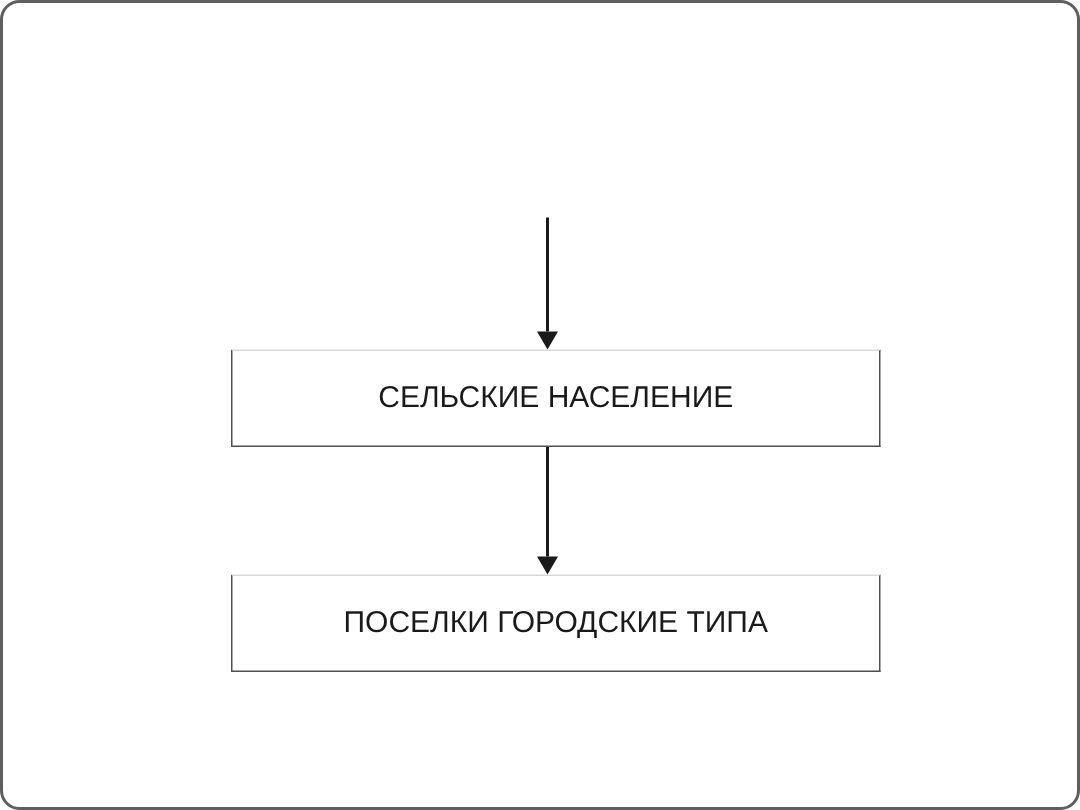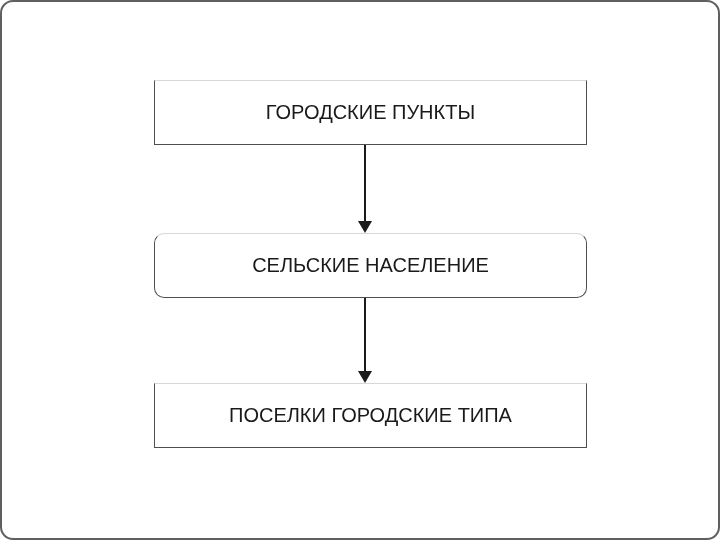--- a/index.html
+++ b/index.html
@@ -29,21 +29,21 @@
     height: 65px;
     box-sizing: border-box;
     background: var(--background, #ffffff);
     border: 1px solid var(--node-border-dark, #4f4f4f);
     border-top-color: var(--node-border-light, #d8d8d8);
     display: flex;
     align-items: center;
     justify-content: center;
   }
   .node-1 { top: 78px; }
-  .node-2 { top: 231px; border-radius: 10px; }
+  .node-2 { top: 231px; }
   .node-3 { top: 381px; }
   .node-label {
     font-size: 20px;
     color: var(--text, #1a1a1a);
     white-space: nowrap;
   }
   .arrow {
     position: absolute;
     left: 356px;
     width: 14px;
@@ -64,23 +64,20 @@
     border-left: 7px solid transparent;
     border-right: 7px solid transparent;
     border-top: 12px solid var(--arrow, #1a1a1a);
   }
 </style>
 </head>
 <body>
 
 <div class="slide">
 
-  <div class="node node-1">
-    <span class="node-label">ГОРОДСКИЕ ПУНКТЫ</span>
-  </div>
 
   <div class="arrow arrow-1">
     <div class="arrow-line"></div>
     <div class="arrow-head"></div>
   </div>
 
   <div class="node node-2">
     <span class="node-label">СЕЛЬСКИЕ НАСЕЛЕНИЕ</span>
   </div>
 

